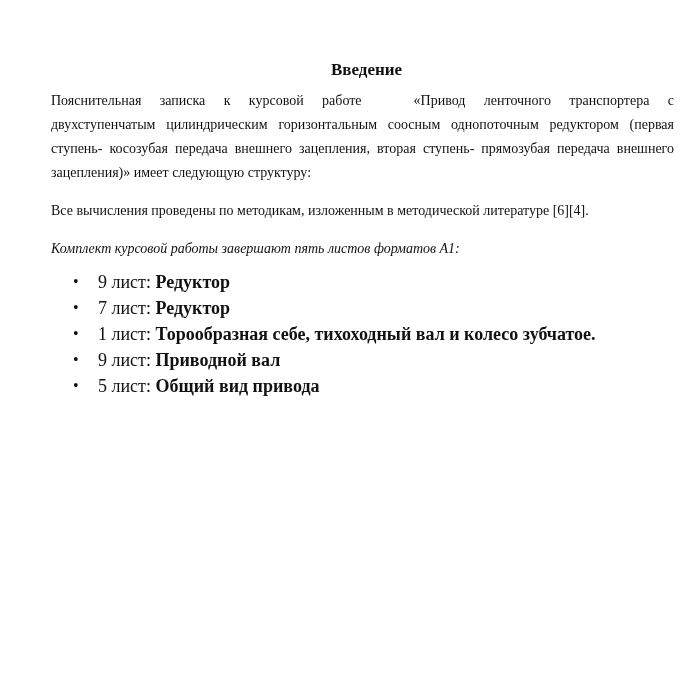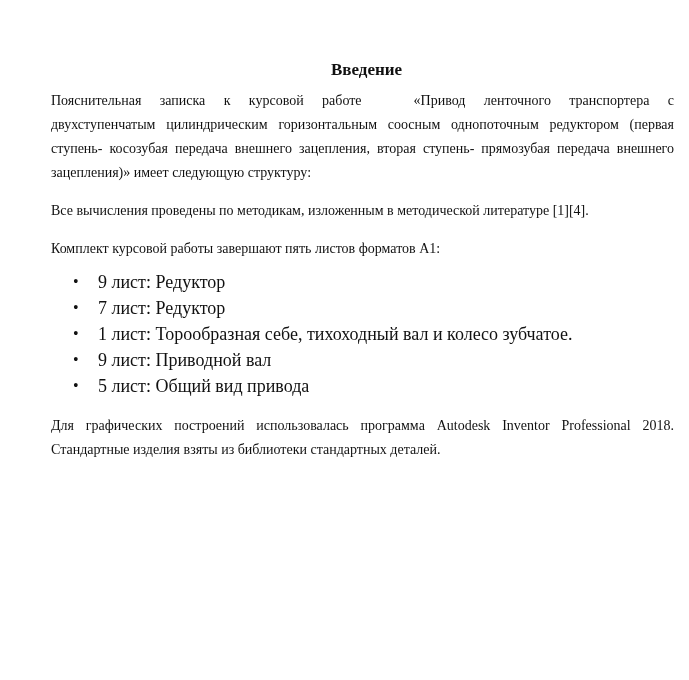--- a/index.html
+++ b/index.html
@@ -7,37 +7,36 @@
          font-family: "Liberation Serif", serif; color: #111111; }
   .page { position: absolute; left: 51px; top: 38px; width: 623px; margin-top: 20px; }
   .title { text-align: center; font-weight: bold; font-size: 17px; line-height: 24px;
            margin: 0 0 7px 0; padding-left: 8px; }
   p { margin: 0; font-size: 14px; line-height: 24px; text-align: justify; }
   p.para { margin-bottom: 14px; }
   .quote-gap { display: inline-block; width: 52px; }
   ul { list-style: none; margin: 0 0 15px 0; padding: 0; }
   ul li { position: relative; font-size: 18px; line-height: 26px; padding-left: 47px; }
   ul li .bullet { position: absolute; left: 22px; top: 0; font-size: 16px; }
-  ul li b { font-weight: normal; }
+  ul li b { font-weight: bold; }
 </style>
 </head>
 <body>
 
 <div class="page">
   <div class="title">Введение</div>
 
   <p class="para"><span>Пояснительная записка к курсовой работе</span><span class="quote-gap"></span><span>«Привод ленточного транспортера с двухступенчатым цилиндрическим горизонтальным соосным однопоточным редуктором (первая ступень- косозубая передача внешнего зацепления, вторая ступень- прямозубая передача внешнего зацепления)» имеет следующую структуру:</span></p>
 
-  <p class="para">Все вычисления проведены по методикам, изложенным в методической литературе [1][4].</p>
+  <p class="para">Все вычисления проведены по методикам, изложенным в методической литературе [6][4].</p>
 
 
-  <p class="para" style="margin-bottom:8px;">Комплект курсовой работы завершают пять листов форматов А1:</p>
+  <p class="para" style="margin-bottom:8px;font-style:italic;">Комплект курсовой работы завершают пять листов форматов А1:</p>
 
   <ul>
     <li><span class="bullet">•</span><span>9 лист: </span><b>Редуктор</b></li>
     <li><span class="bullet">•</span><span>7 лист: </span><b>Редуктор</b></li>
     <li><span class="bullet">•</span><span>1 лист: </span><b>Торообразная себе, тихоходный вал и колесо зубчатое.</b></li>
     <li><span class="bullet">•</span><span>9 лист: </span><b>Приводной вал</b></li>
     <li><span class="bullet">•</span><span>5 лист: </span><b>Общий вид привода</b></li>
   </ul>
 
-  <p class="para">Для графических построений использовалась программа Autodesk Inventor Professional 2018. Стандартные изделия взяты из библиотеки стандартных деталей.</p>
 </div>
 
 </body></html>

